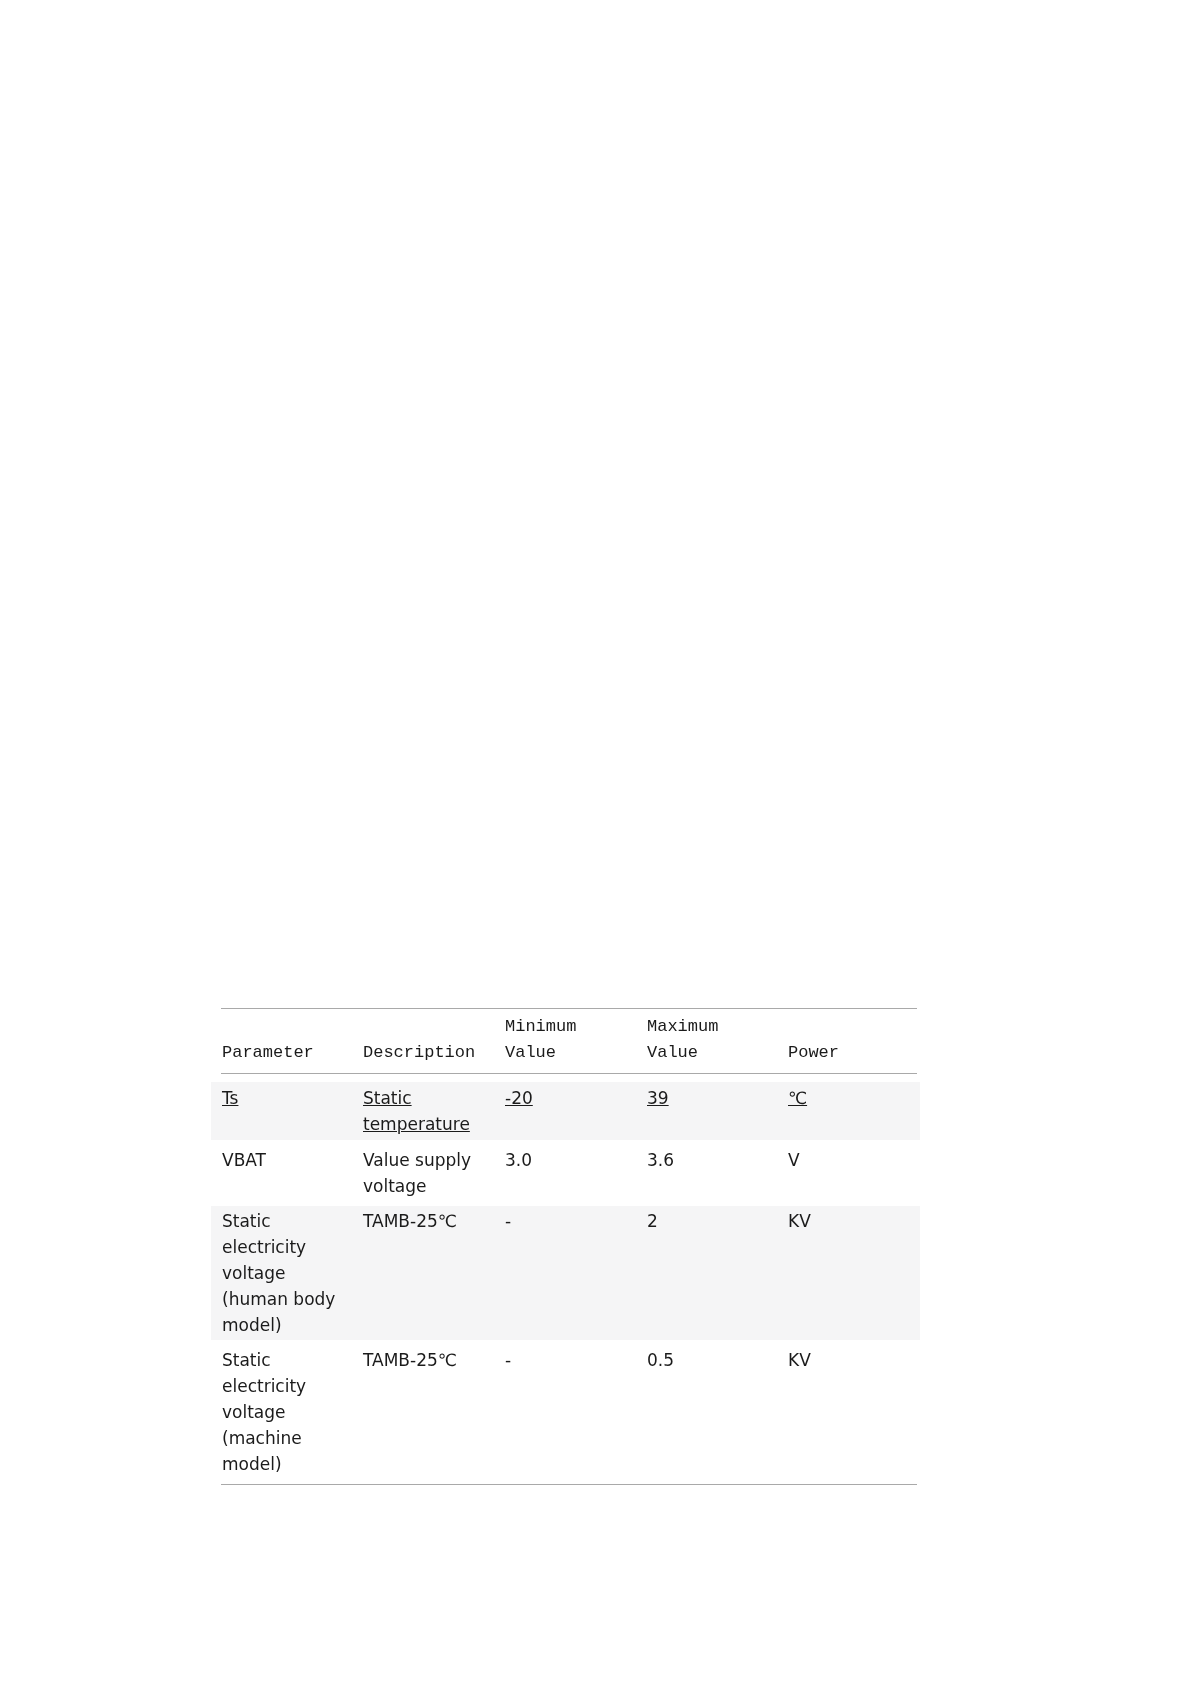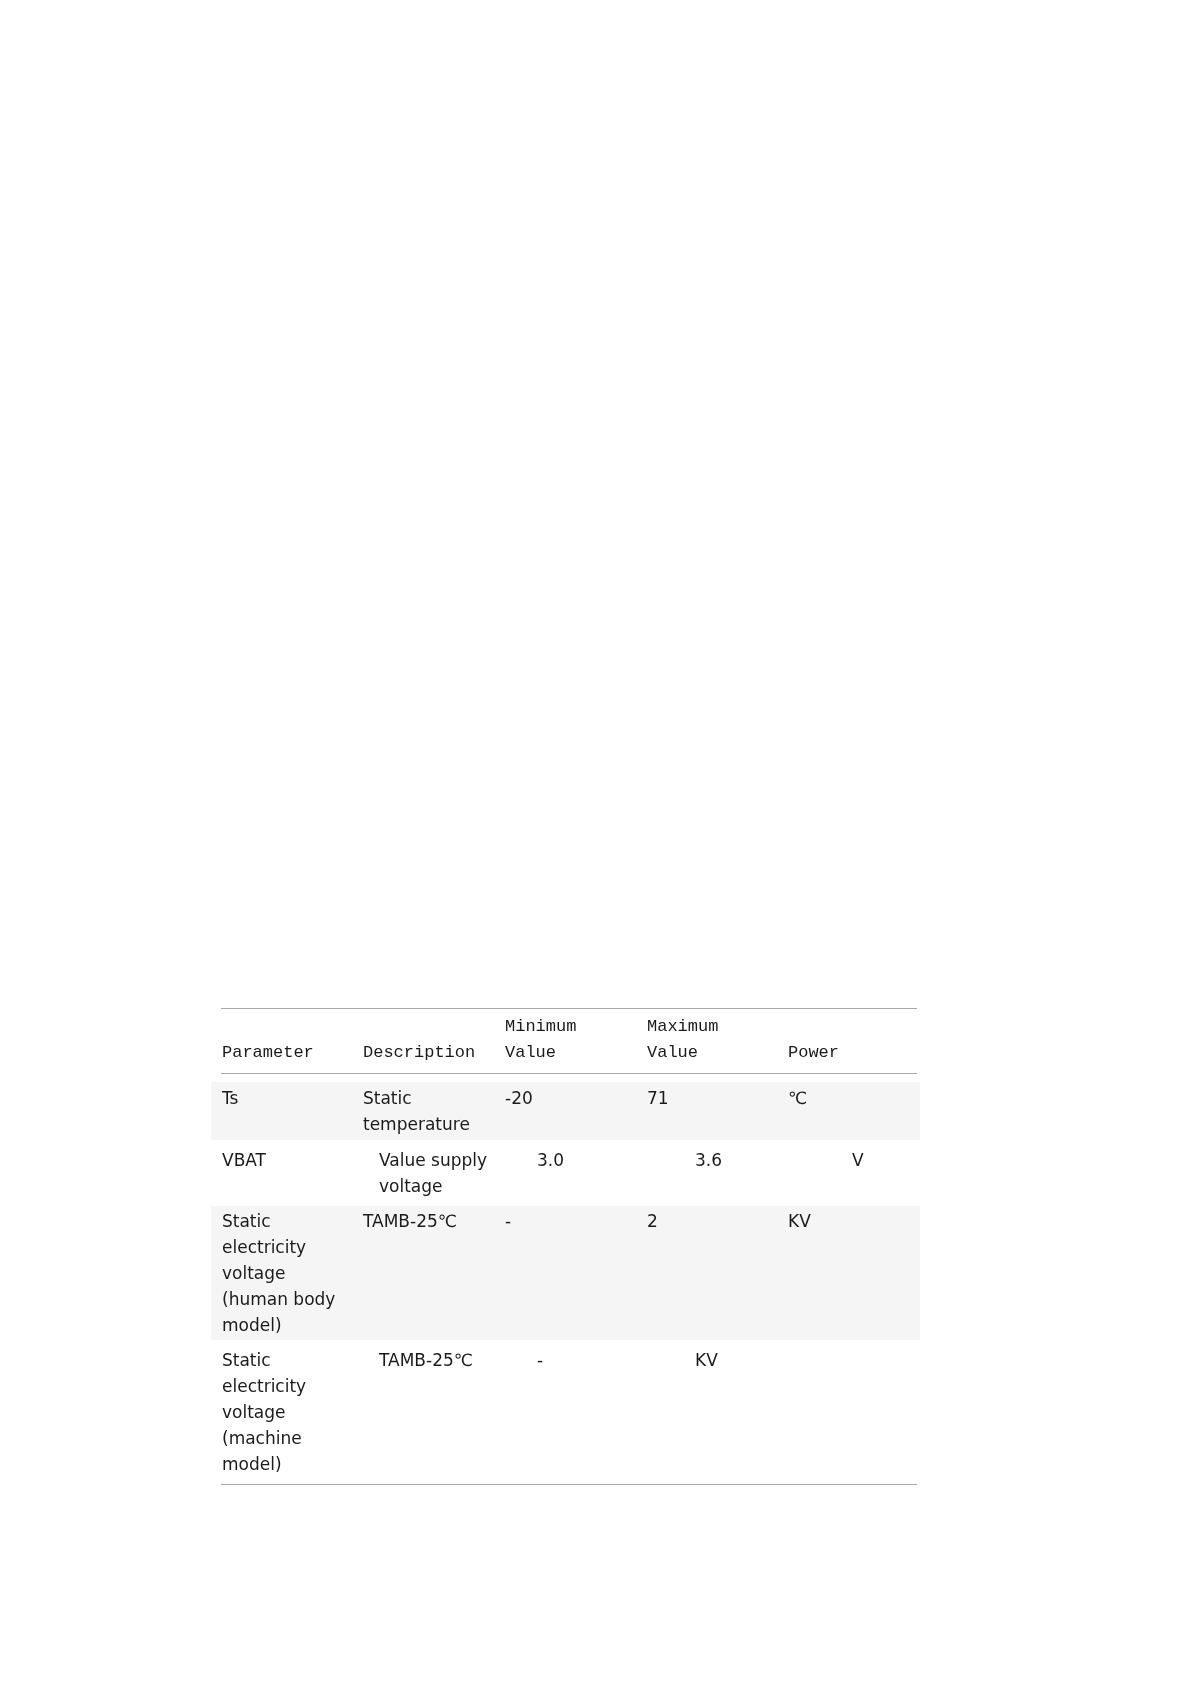--- a/index.html
+++ b/index.html
@@ -38,22 +38,22 @@
   }
   .hcell { display: block; font-family: Liberation Mono, monospace; }
   .hcell span { display: block; }
   .tbody { margin-top: 8px; }
   .row {
     display: grid;
     grid-template-columns: 141px 142px 142px 141px 1fr;
     padding-left: 11px;
   }
   .row.shaded { background: #f5f5f6; }
-  .row.pad-sm { padding-top: 3px; padding-bottom: 3px; }
-  .row.pad-md { padding-top: 7px; padding-bottom: 7px; gap: 16px; }
+  .row.pad-sm { padding-top: 3px; padding-bottom: 3px; text-decoration: underline; }
+  .row.pad-md { padding-top: 7px; padding-bottom: 7px; }
   .row.pad-xs { padding-top: 2px; padding-bottom: 2px; }
   .cell {
     padding-right: 8px;
     overflow-wrap: break-word;
   }
 </style>
 </head>
 <body>
 
 <div class="page">
@@ -82,21 +82,21 @@
     </div>
 
     <div class="rule"></div>
 
     <div class="tbody">
 
       <div class="row shaded pad-sm">
         <div class="cell">Ts</div>
         <div class="cell">Static temperature</div>
         <div class="cell">-20</div>
-        <div class="cell">71</div>
+        <div class="cell">39</div>
         <div class="cell">℃</div>
       </div>
 
       <div class="row pad-md">
         <div class="cell">VBAT</div>
         <div class="cell">Value supply voltage</div>
         <div class="cell">3.0</div>
         <div class="cell">3.6</div>
         <div class="cell">V</div>
       </div>
@@ -106,20 +106,21 @@
         <div class="cell">TAMB-25℃</div>
         <div class="cell">-</div>
         <div class="cell">2</div>
         <div class="cell">KV</div>
       </div>
 
       <div class="row pad-md">
         <div class="cell">Static electricity voltage (machine model)</div>
         <div class="cell">TAMB-25℃</div>
         <div class="cell">-</div>
+        <div class="cell">0.5</div>
         <div class="cell">KV</div>
       </div>
 
     </div>
 
     <div class="rule"></div>
 
   </div>
 </div>
 

